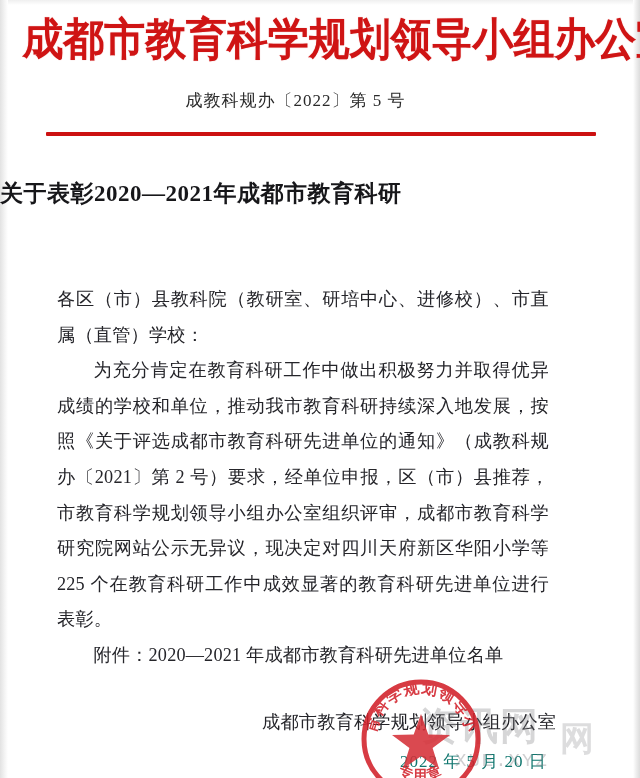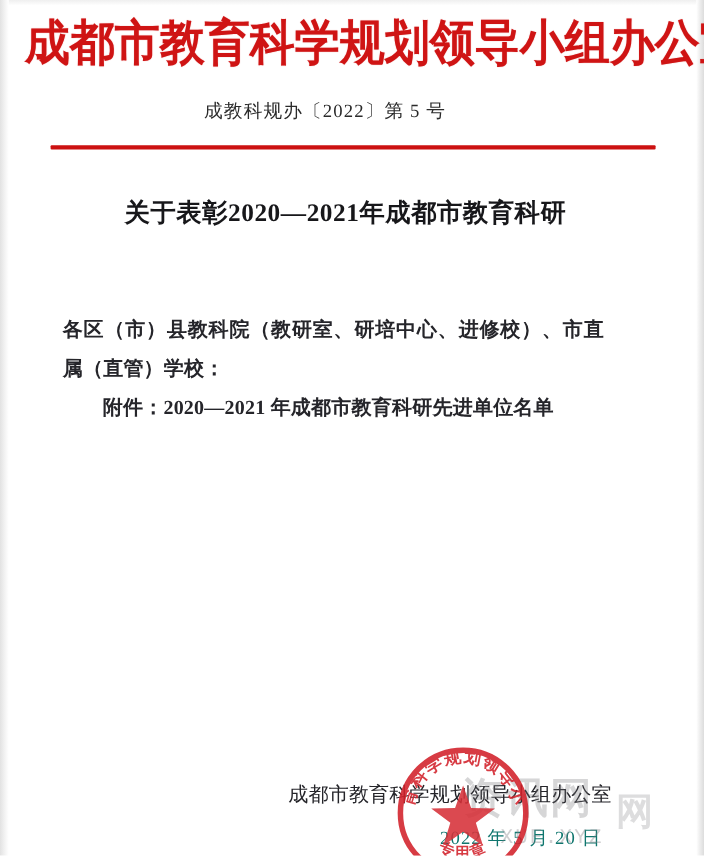--- a/index.html
+++ b/index.html
@@ -77,21 +77,21 @@
     background: #cc1111;
     border-radius: 1px;
   }
 
   
   .doc-title {
     position: absolute;
     left: 0;
     top: 168px;
     width: 628px;
-    text-align: center;
+    text-align: left;
     font-weight: 700;
     font-size: 23px;
     line-height: 52px;
     color: #17171a;
     letter-spacing: 0.5px;
   }
   .doc-title .tline { display: block; }
 
   
   .body-block {
@@ -102,21 +102,20 @@
     font-size: 18.2px;
     line-height: 35.6px;
     color: #25252a;
     text-align: justify;
     text-justify: inter-ideograph;
     letter-spacing: 0.2px;
   }
 
   .body-block p {
     margin: 0;
-    font-weight: bold;
   }
   .body-block p.indent {
     text-indent: 2em;
   }
 
   
   .sign-org {
     position: absolute;
     left: 262px;
     top: 706px;
@@ -200,20 +199,21 @@
   <div class="docnum">成教科规办〔2022〕第 5 号</div>
 
   <div class="red-rule"></div>
 
   <div class="doc-title">
     <span class="tline">关于表彰2020—2021年成都市教育科研</span>
   </div>
 
   <div class="body-block">
     <p>各区（市）县教科院（教研室、研培中心、进修校）、市直属（直管）学校：</p>
+    <p class="indent">为充分肯定在教育科研工作中做出积极努力并取得优异成绩的学校和单位，推动我市教育科研持续深入地发展，按照《关于评选成都市教育科研先进单位的通知》（成教科规办〔2021〕第 2 号）要求，经单位申报，区（市）县推荐，市教育科学规划领导小组办公室组织评审，成都市教育科学研究院网站公示无异议，现决定对四川天府新区华阳小学等 225 个在教育科研工作中成效显著的教育科研先进单位进行表彰。</p>
     <p class="indent">附件：2020—2021 年成都市教育科研先进单位名单</p>
   </div>
 
   <div class="sign-org">成都市教育科学规划领导小组办公室</div>
 
   <div class="sign-date">2022 年 5 月 20 日</div>
 
   <div class="watermark-main">资讯网</div>
   <div class="watermark-sub">XUE.XYZ</div>
 

